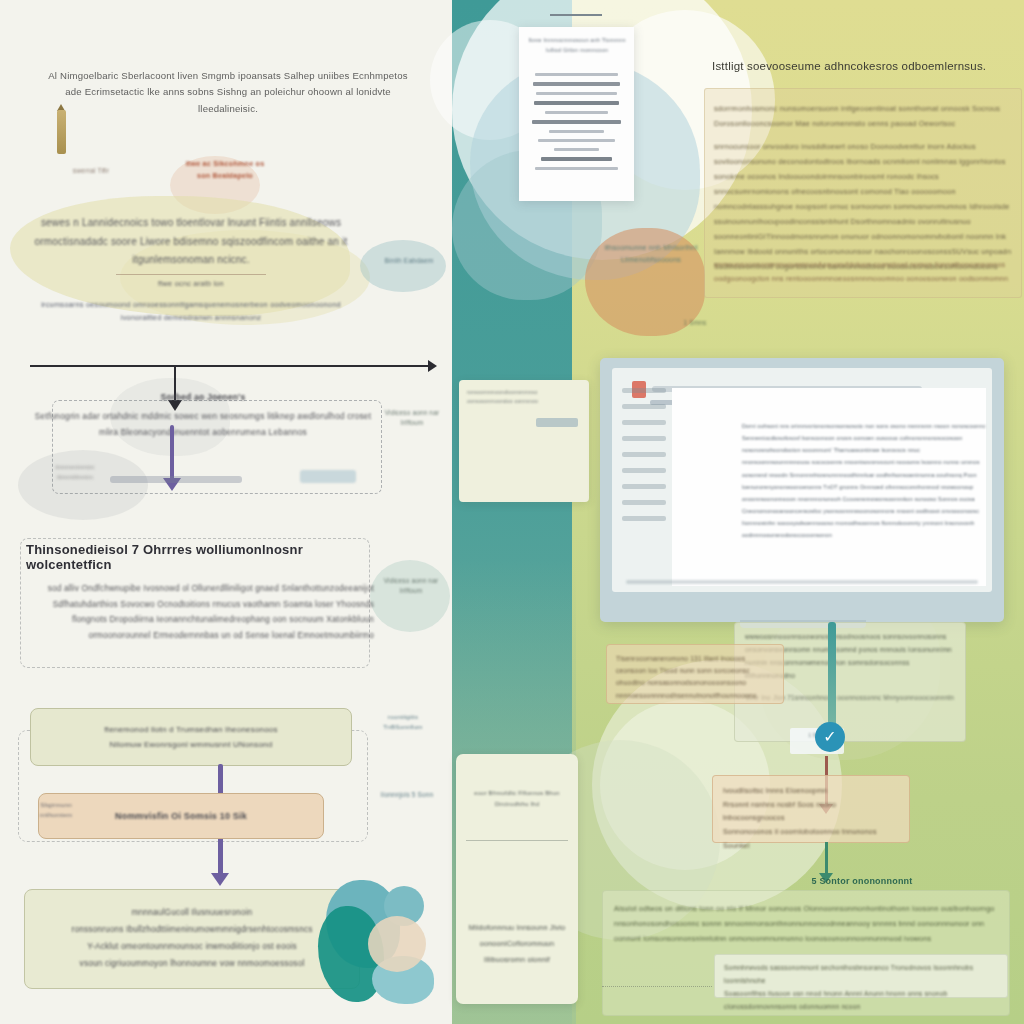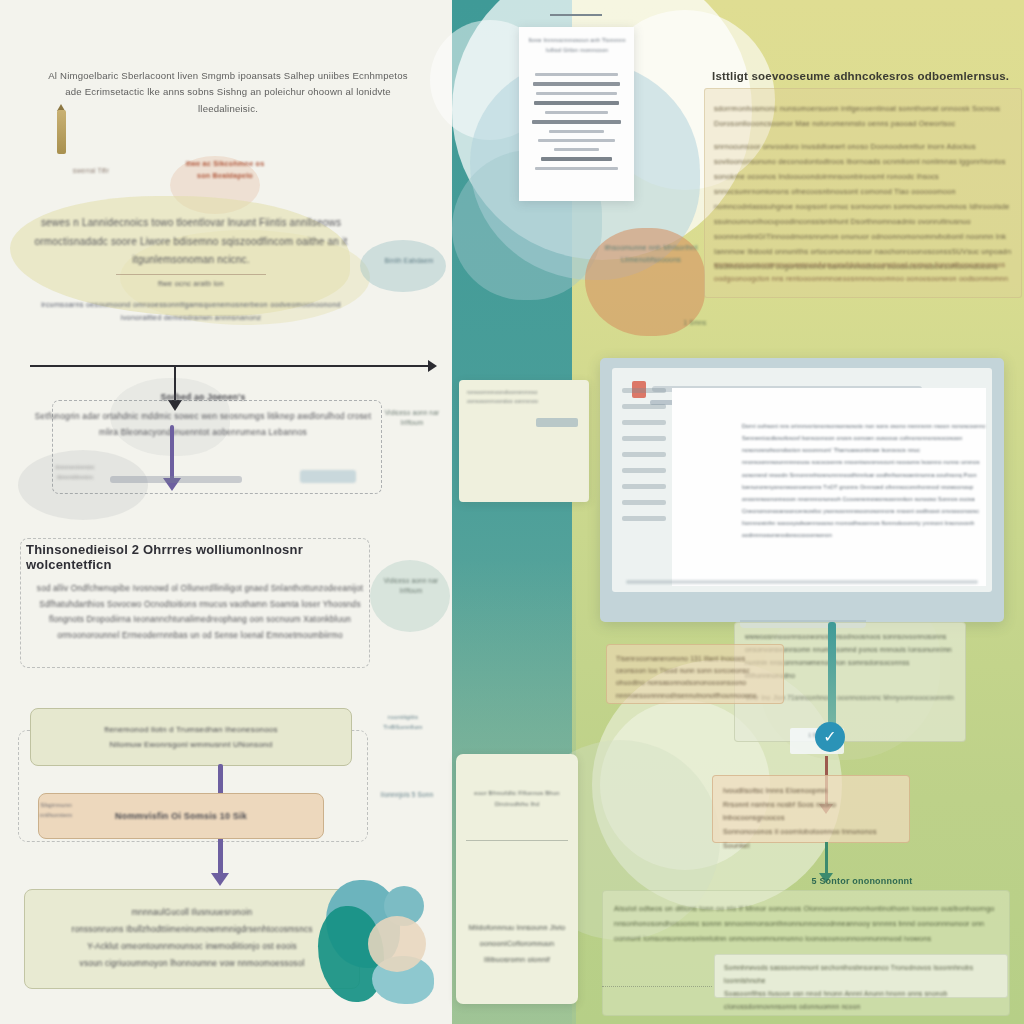--- a/index.html
+++ b/index.html
@@ -98,21 +98,21 @@
 
   #tag-d{position:absolute;left:384px;top:408px;width:56px;text-align:center;font-size:6.4px;
     line-height:1.6;color:#6b7a72;filter:blur(1.2px);}
   #tag-e{position:absolute;left:382px;top:576px;width:58px;text-align:center;font-size:6.4px;
     line-height:1.6;color:#6b7a72;filter:blur(1.2px);}
   #tag-f{position:absolute;left:40px;top:462px;width:70px;text-align:center;font-size:6.2px;
     line-height:1.6;color:#8a8a8a;filter:blur(1.4px);}
 
   #sec2{position:absolute;left:26px;top:542px;width:348px;}
   #sec2-h{font-size:13px;font-weight:700;color:#2f2f36;filter:blur(.55px);letter-spacing:.2px;}
-  #sec2-p1{margin-top:9px;font-size:8.2px;line-height:1.9;color:#555559;filter:blur(.9px);text-align:center;}
+  #sec2-p1{margin-top:9px;font-size:8.2px;line-height:1.9;color:#555559;filter:blur(.9px);text-align:right;}
   #sec2-p2{margin-top:9px;font-size:8.2px;line-height:1.9;color:#555559;filter:blur(.95px);text-align:center;}
   #dashbox2{position:absolute;left:20px;top:538px;width:348px;height:128px;
     border:1px dashed rgba(110,115,120,.40);border-radius:8px;}
 
   
   .fbox{position:absolute;border-radius:8px;box-sizing:border-box;display:flex;flex-direction:column;
     align-items:center;justify-content:center;text-align:center;}
   #fbox1{left:30px;top:708px;width:322px;height:58px;background:#e6e8cf;border:1px solid #bfc2a0;}
   #fbox1 .l1{font-size:8px;line-height:1.9;color:#4c4c52;filter:blur(1px);}
   #fbox2{left:38px;top:793px;width:286px;height:46px;background:#edd8bd;border:1px solid #cbb08b;text-align:right;}
@@ -155,21 +155,21 @@
     line-height:1.9;color:#5f6563;filter:blur(1.1px);}
   #mid-card-2 .sep{position:absolute;left:10px;top:86px;right:10px;border-top:1px solid rgba(130,140,130,.5);}
   #mid-pen{position:absolute;left:57px;top:110px;width:9px;height:44px;
     background:linear-gradient(180deg,#c9b173,#a8904f);border-radius:2px;}
   #mid-pen-tip{position:absolute;left:57px;top:104px;width:0;height:0;
     border-left:4.5px solid transparent;border-right:4.5px solid transparent;border-bottom:7px solid #8c7742;}
   #mid-card-2 .body{position:absolute;left:10px;top:166px;right:10px;text-align:center;font-size:7.2px;
     line-height:2.2;color:#4f5450;filter:blur(1.1px);}
 
   
-  #r-head{position:absolute;left:712px;top:70px;width:300px;font-size:11.5px;font-weight:700;
+  #r-head{position:absolute;left:712px;top:60px;width:300px;font-size:11.5px;font-weight:400;
     color:#3b3b33;filter:blur(.65px);}
   #r-panel{position:absolute;left:704px;top:88px;width:316px;height:208px;
     background:rgba(225,205,155,.30);border:1px solid rgba(200,180,135,.45);border-radius:3px;}
   #r-p1{position:absolute;left:714px;top:102px;width:300px;font-size:7.3px;line-height:2.05;
     color:#6e6347;filter:blur(1px);}
   #r-p2{position:absolute;left:714px;top:140px;width:300px;font-size:7.3px;line-height:2.05;
     color:#6e6347;filter:blur(1.05px);}
   #r-p3{position:absolute;left:714px;top:258px;width:300px;font-size:7.1px;line-height:2;
     color:#8a6a4a;filter:blur(1.1px);}
   #r-tag-1{position:absolute;left:596px;top:242px;width:110px;text-align:center;font-size:7px;
@@ -289,21 +289,21 @@
   </div>
   <div id="arrow2"></div>
   <div id="arrow2-head"></div>
   <div id="mini-bar"></div>
   <div id="mini-chip"></div>
   <div id="tag-d" class="pt">Vidiceso aonn nar Iriffoum</div>
   <div id="tag-f" class="pt">iinnmminmtm iiimmiiiinntm</div>
 
   <div id="dashbox2"></div>
   <div id="sec2">
-    <div id="sec2-h" class="pt headline">Thinsonedieisol 2 Ohrrres wolliumonlnosnr wolcentetficn</div>
+    <div id="sec2-h" class="pt headline">Thinsonedieisol 7 Ohrrres wolliumonlnosnr wolcentetficn</div>
     <div id="sec2-p1" class="pt">sod alliv Ondfchwnupibe Ivosnowd ol Ollunerdlliniligot gnaed Snlanthottunzodeeanijot Sdfhatuhdarthios Sovocwo Ocnodtoitions rmucus vaothamn Soamta loser Yhoosnds flongnots Dropodiirna Ieonannchtunalimedreophang oon socnuum Xatonkbluun ormoonorounnel Ermeodernnnbas un od Sense loenal Emnoetmoumbiirmo</div>
   </div>
   <div id="tag-e" class="pt">Vidiceso aonn nar Iriffoum</div>
 
   <div id="dashbox3"></div>
   <div class="fbox" id="fbox1">
     <div class="l1 pt">ftenemonod llotn d Trumsedhan Iheonesonoos</div>
     <div class="l1 pt">Nilomuw Ewonrsgonl wmmusnnt UNonsond</div>
   </div>
   <div id="arrow3"></div>

